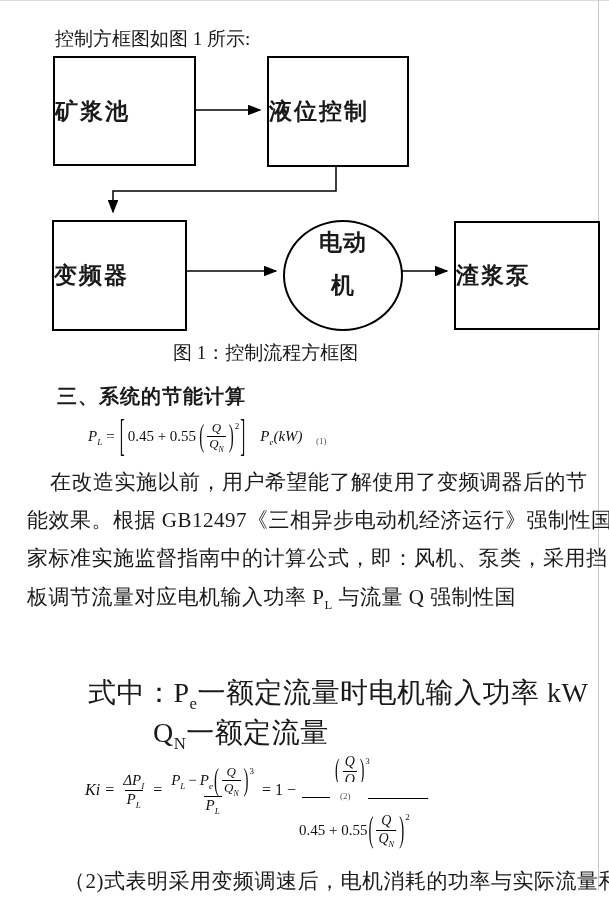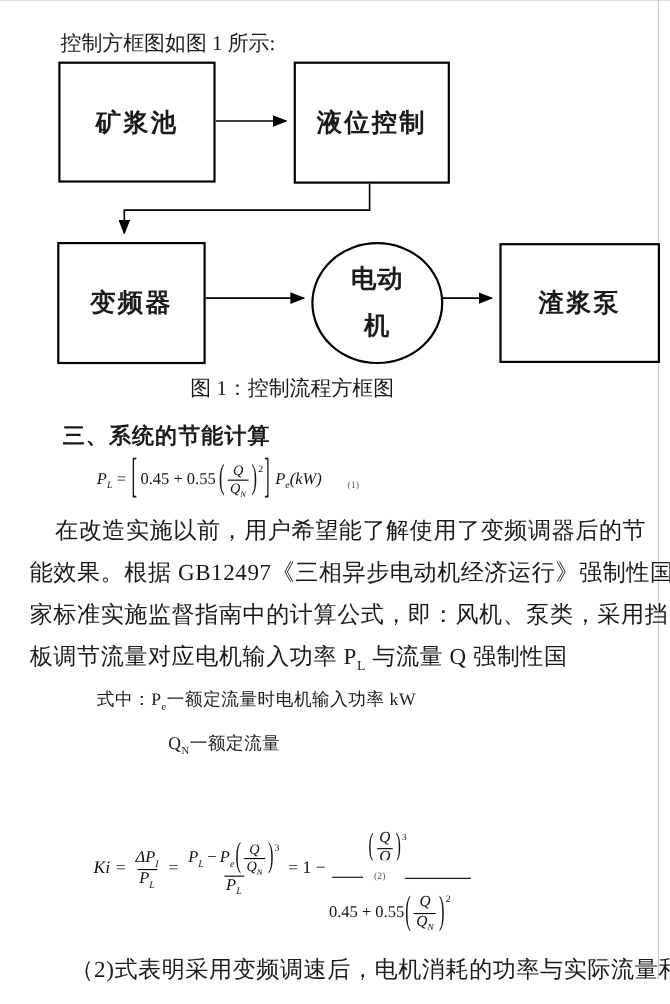--- a/index.html
+++ b/index.html
@@ -5,23 +5,23 @@
   html,body{margin:0;padding:0;background:#fff;}
   .page{position:relative;width:609px;height:913px;background:#ffffff;overflow:hidden;
         font-family:"Liberation Serif","DejaVu Serif",serif;color:#1a1a1a;}
   .edge-top{position:absolute;left:0;top:0;width:609px;height:0;border-top:1px solid #dcdcdc;}
   .edge-right{position:absolute;left:598px;top:0;width:0;height:890px;border-left:1px solid #c9c9c9;}
   .line{position:absolute;white-space:nowrap;}
   .intro{left:55px;top:26px;font-size:19px;}
   .caption{left:173px;top:340px;font-size:19px;text-align:right;}
   .heading{left:57px;top:383px;font-size:20px;font-weight:bold;letter-spacing:1px;}
   .body-line{font-size:21px;letter-spacing:0.5px;text-align:center;}
-  .sub-line{font-size:16px;letter-spacing:0.5px;}
+  .sub-line{font-size:28px;letter-spacing:0.5px;margin-top:48px;}
   .flow-box{position:absolute;border:2px solid #000;background:#fff;display:flex;
-            align-items:center;justify-content:center;font-weight:bold;font-size:23px;
+            align-items:center;font-weight:bold;font-size:23px;
             letter-spacing:2px;z-index:2;}
   .flow-circle{border-radius:50%;flex-direction:column;line-height:1.85;letter-spacing:1px;}
   .flow-arrows{position:absolute;left:0;top:0;z-index:1;pointer-events:none;}
   sub.s{font-size:0.6em;line-height:0;}
   
   .fm{position:absolute;display:flex;align-items:center;font-family:"Liberation Serif","DejaVu Serif",serif;
       font-style:italic;color:#111;}
   .up{font-style:normal;}
   .frac{display:inline-flex;flex-direction:column;align-items:center;line-height:1.15;margin:0 2px;}
   .frac .den{border-top:1px solid #000;}
@@ -83,21 +83,21 @@
     <span class="bk">[</span>
     <span class="up" style="margin:0 2px;">0.45 + 0.55</span>
     <span class="bp">(</span>
     <span class="frac" style="font-size:13px;">
       <span class="num">Q</span>
       <span class="den"><span>Q</span><sub class="s">N</sub></span>
     </span>
     <span class="bp">)</span>
     <span class="sup">2</span>
     <span class="bk">]</span>
-    <span style="margin-left:4px;"><span>P</span><sub class="s">e</sub><span>(kW)</span></span>
+    <span style="margin-left:14px;"><span>P</span><sub class="s">e</sub><span>(kW)</span></span>
   </div>
   <span class="eq-label" style="left:316px;top:436px;">(1)</span>
 
   <div class="line body-line" style="left:50px;top:468px;">在改造实施以前，用户希望能了解使用了变频调器后的节</div>
   <div class="line body-line" style="left:27px;top:506px;">能效果。根据 GB12497《三相异步电动机经济运行》强制性国</div>
   <div class="line body-line" style="left:27px;top:544px;">家标准实施监督指南中的计算公式，即：风机、泵类，采用挡</div>
   <div class="line body-line" style="left:27px;top:583px;"><span>板调节流量对应电机输入功率 P</span><sub class="s">L</sub><span> 与流量 Q 强制性国</span></div>
 
   <div class="line sub-line" style="left:88px;top:626px;"><span>式中：P</span><sub class="s">e</sub><span>一额定流量时电机输入功率 kW</span></div>
   <div class="line sub-line" style="left:153px;top:666px;"><span>Q</span><sub class="s">N</sub><span>一额定流量</span></div>

